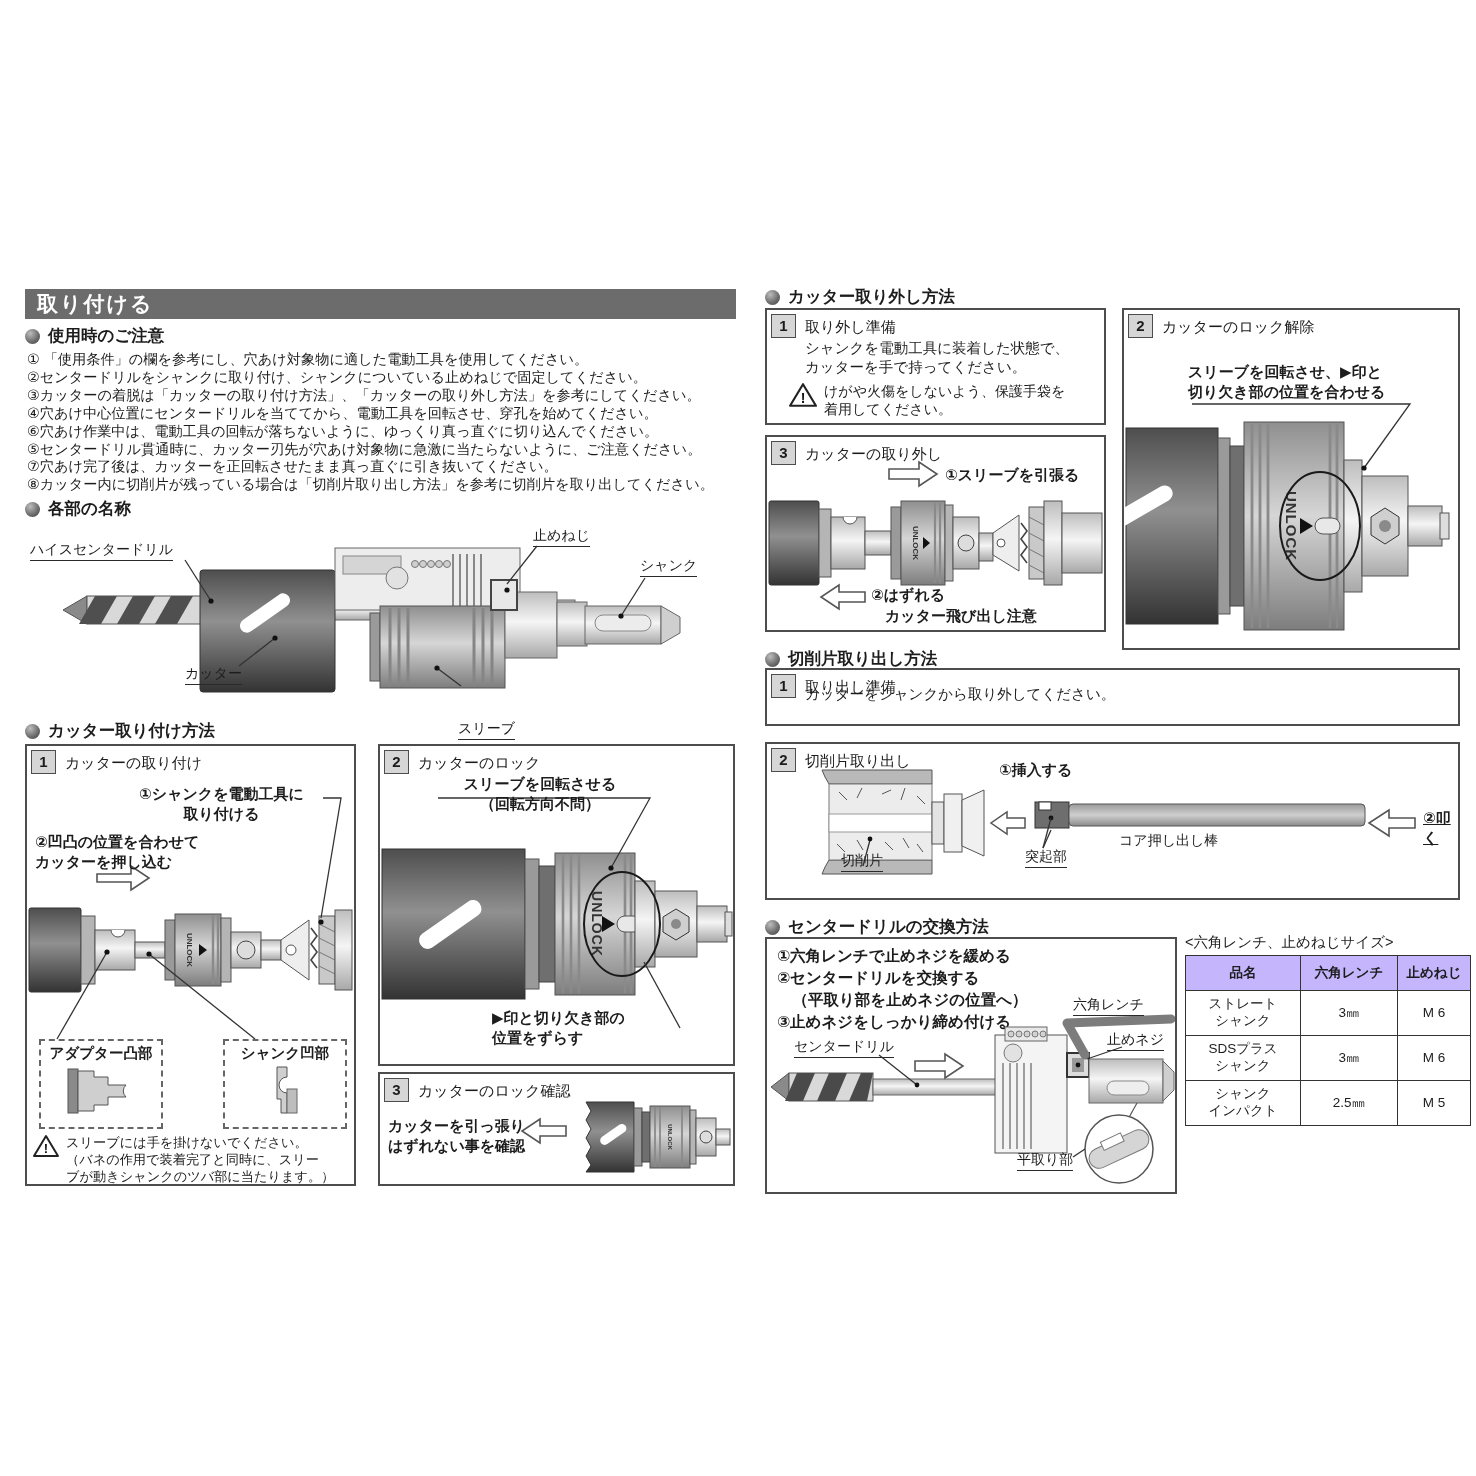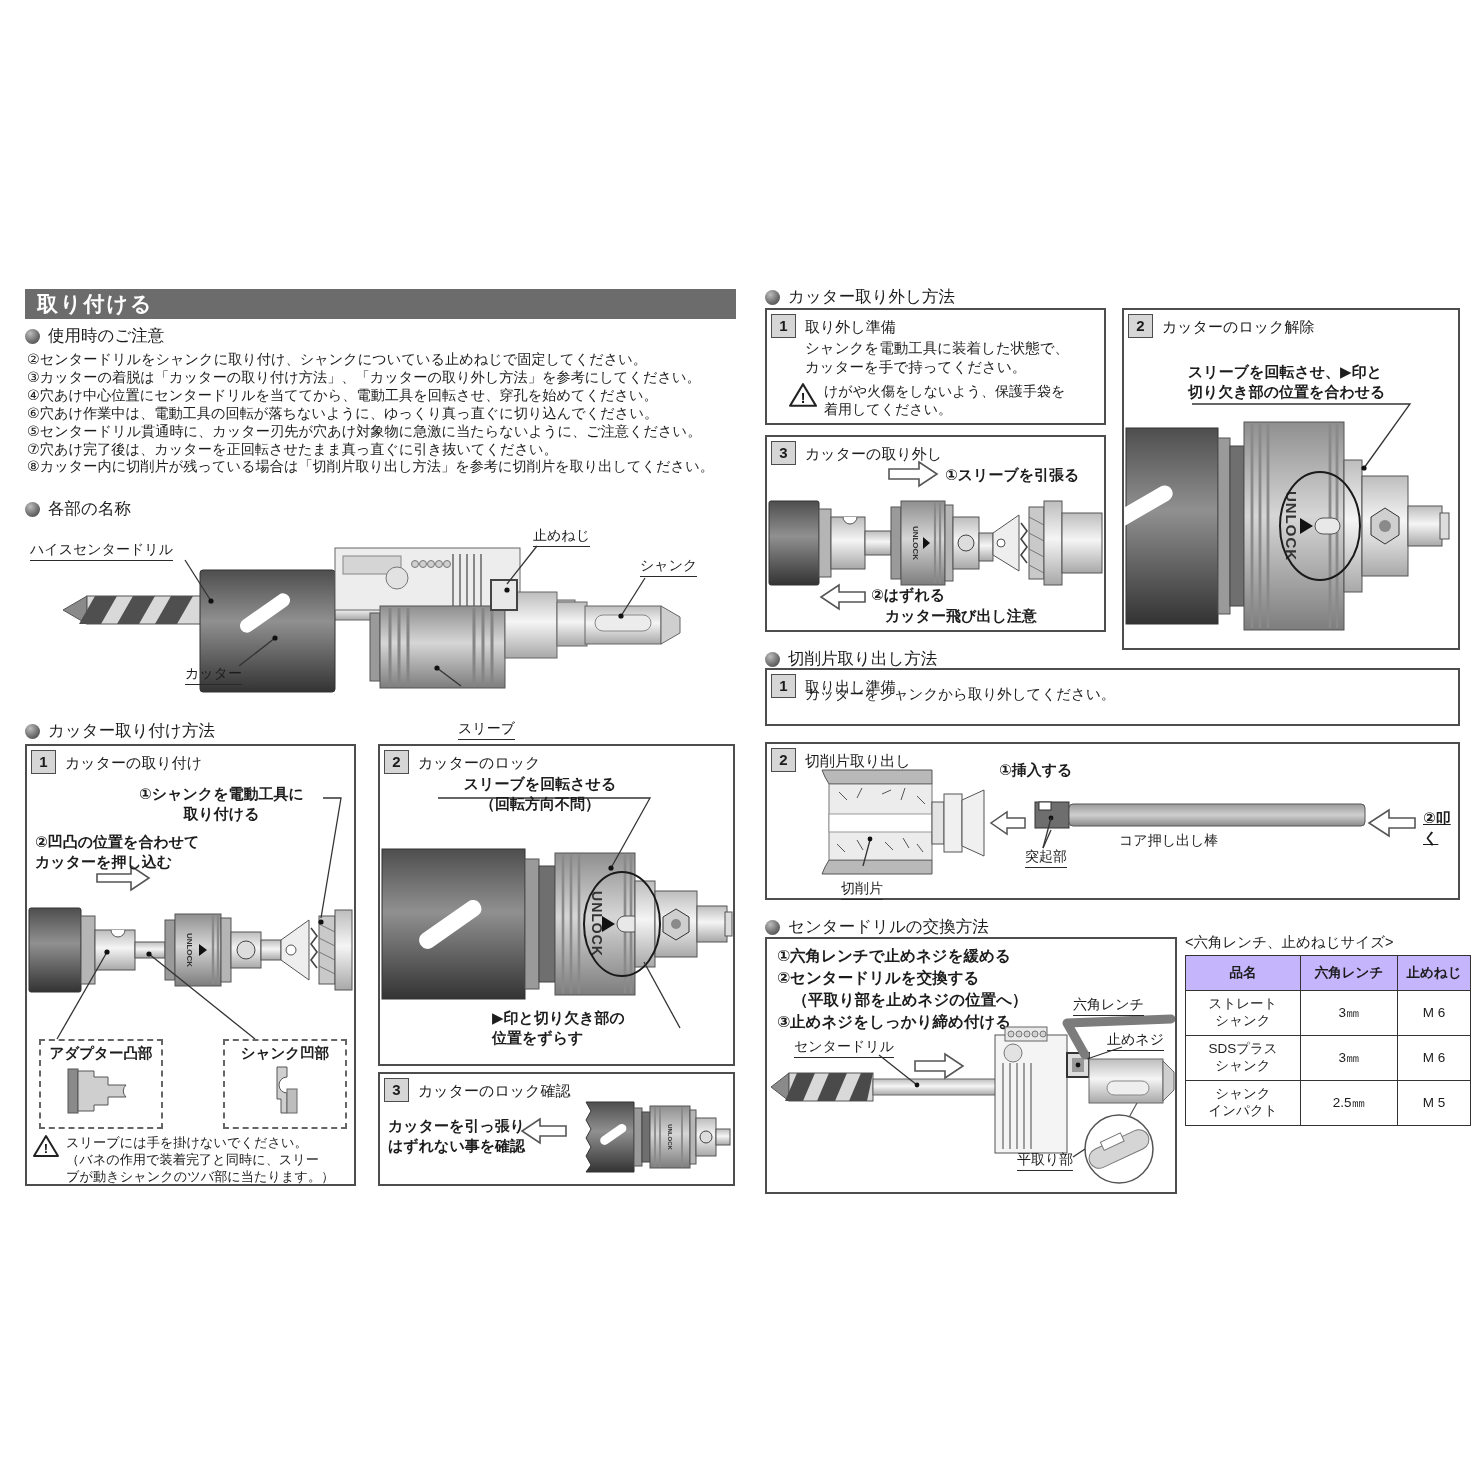--- a/index.html
+++ b/index.html
@@ -2,21 +2,21 @@
 <html><head>
 <meta charset="utf-8">
 <style>
   html,body{margin:0;padding:0;background:#fff;}
   body{font-family:"Liberation Sans","DejaVu Sans",sans-serif;color:#1c1c1c;}
   #page{position:relative;width:1476px;height:1476px;background:#fff;overflow:hidden;}
   .abs{position:absolute;}
   .titlebar{position:absolute;left:25px;top:289px;width:711px;height:30px;background:#6c6c6c;
             color:#fff;font-weight:bold;font-size:21px;line-height:30px;padding-left:12px;
             box-sizing:border-box;letter-spacing:2px;}
-  .heading{position:absolute;display:flex;align-items:center;gap:8px;font-weight:normal;font-size:16.5px;text-align:right;}
+  .heading{position:absolute;display:flex;align-items:center;gap:8px;font-weight:bold;font-size:16.5px;text-align:right;}
   .ball{width:15px;height:15px;border-radius:50%;flex:0 0 auto;
         background:radial-gradient(circle at 35% 30%,#bdbdbd,#707070 55%,#3d3d3d);}
   .note-item{font-size:14.2px;line-height:17.9px;}
   .panel{position:absolute;border:2px solid #4d4d4d;box-sizing:border-box;background:#fff;}
   .pnum{position:absolute;left:4px;top:4px;width:25px;height:24px;background:#d6d6d6;
         border:1.5px solid #4d4d4d;box-sizing:border-box;font-weight:bold;font-size:15px;
         text-align:center;line-height:21px;}
   .ptitle{position:absolute;left:38px;top:8px;font-size:15px;}
   .blabel{position:absolute;font-weight:bold;font-size:15px;line-height:1.3;white-space:pre-line;}
   .clabel{position:absolute;font-size:14px;white-space:pre-line;}
@@ -64,20 +64,21 @@
 
 <div id="page">
 
   <div class="titlebar">取り付ける</div>
 
   <div class="heading" style="left:25px;top:325px;">
     <span class="ball"></span>
     <span>使用時のご注意</span>
   </div>
   <div class="abs" style="left:27px;top:351px;width:714px;">
+    <div class="note-item">① 「使用条件」の欄を参考にし、穴あけ対象物に適した電動工具を使用してください。</div>
     <div class="note-item">②センタードリルをシャンクに取り付け、シャンクについている止めねじで固定してください。</div>
     <div class="note-item">③カッターの着脱は「カッターの取り付け方法」、「カッターの取り外し方法」を参考にしてください。</div>
     <div class="note-item">④穴あけ中心位置にセンタードリルを当ててから、電動工具を回転させ、穿孔を始めてください。</div>
     <div class="note-item">⑥穴あけ作業中は、電動工具の回転が落ちないように、ゆっくり真っ直ぐに切り込んでください。</div>
     <div class="note-item">⑤センタードリル貫通時に、カッター刃先が穴あけ対象物に急激に当たらないように、ご注意ください。</div>
     <div class="note-item">⑦穴あけ完了後は、カッターを正回転させたまま真っ直ぐに引き抜いてください。</div>
     <div class="note-item">⑧カッター内に切削片が残っている場合は「切削片取り出し方法」を参考に切削片を取り出してください。</div>
   </div>
 
   <div class="heading" style="left:25px;top:498px;">
@@ -448,21 +449,21 @@
       <g fill="#111">
           <circle cx="103" cy="95" r="2.4"></circle>
           <circle cx="284" cy="74" r="2.4"></circle>
         </g>
       <line x1="284" y1="74" x2="276" y2="104" stroke="#333" stroke-width="1.3"></line>
     </svg>
     <div class="blabel" style="left:232px;top:16px;">①挿入する</div>
     <div class="blabel" style="left:656px;top:64px;text-decoration:underline;">②叩く</div>
     <div class="clabel" style="left:352px;top:88px;">コア押し出し棒</div>
     <div class="clabel ul" style="left:258px;top:104px;">突起部</div>
-    <div class="clabel ul" style="left:74px;top:136px;text-align:center;">切削片</div>
+    <div class="clabel ul" style="left:74px;top:108px;text-align:center;">切削片</div>
   </div>
 
   <div class="heading" style="left:765px;top:916px;">
     <span class="ball"></span>
     <span>センタードリルの交換方法</span>
   </div>
 
   <div class="panel" style="left:765px;top:937px;width:412px;height:257px;">
     <div class="blabel" style="left:10px;top:6px;font-size:15.5px;line-height:22px;">①六角レンチで止めネジを緩める
 ②センタードリルを交換する

